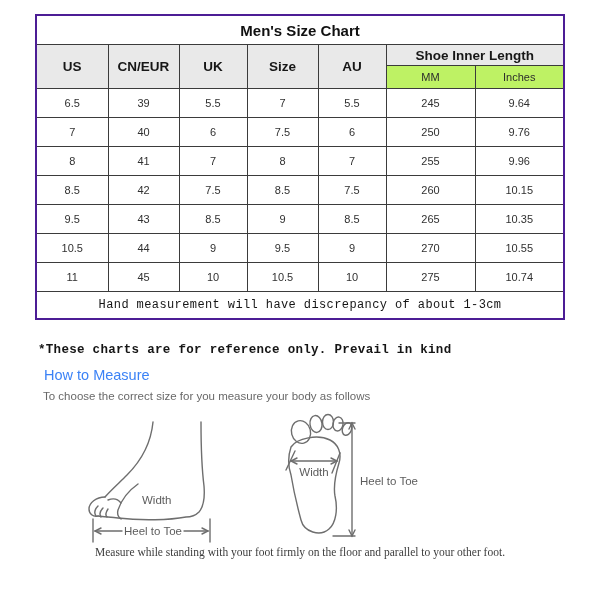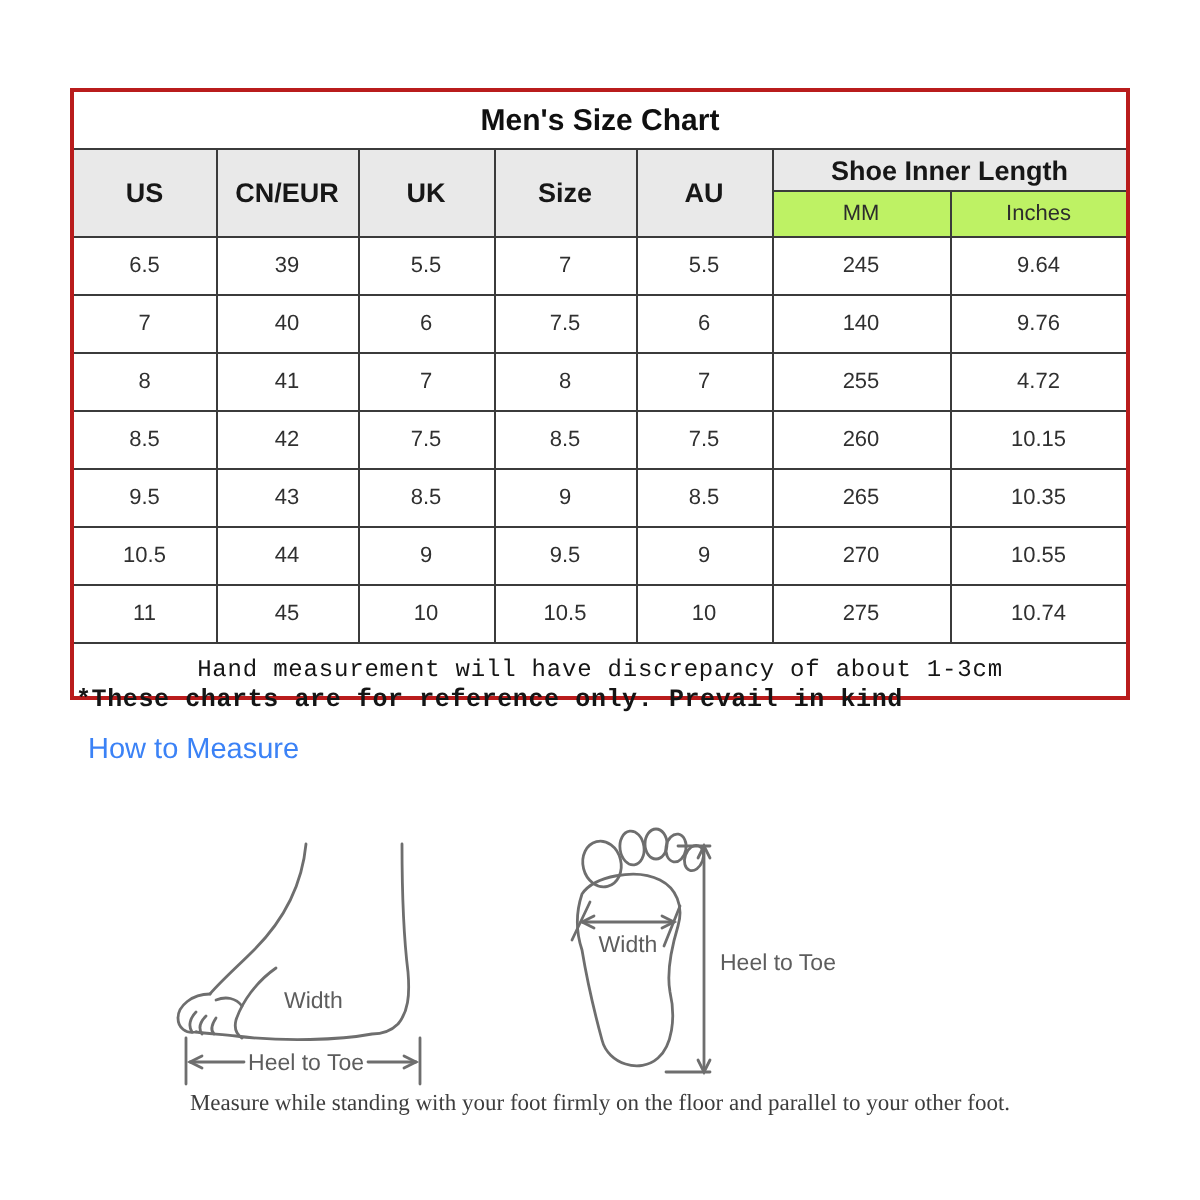--- a/index.html
+++ b/index.html
@@ -2,23 +2,23 @@
 <html><head>
 <meta charset="utf-8">
 <style>
   html,body{margin:0;padding:0;background:#ffffff;}
   .page{
     position:relative;width:600px;height:600px;background:#ffffff;overflow:hidden;
     font-family:"Liberation Sans",sans-serif;
   }
   
   table.size-chart{
-    position:absolute;left:35px;top:44px;width:528px;
+    position:absolute;left:35px;top:14px;width:528px;
     border-collapse:collapse;table-layout:fixed;
-    border:2px solid #b91c1c;
+    border:2px solid #4c1d95;
   }
   table.size-chart td,table.size-chart th{
     border:1px solid #3b3b3b;text-align:center;vertical-align:middle;
     padding:0;overflow:hidden;white-space:nowrap;
   }
   td.chart-title{
     height:28px;font-size:15px;font-weight:bold;color:#101010;background:#ffffff;
   }
   th.col-head{
     height:43px;background:#e9e9e9;font-size:13.5px;font-weight:bold;color:#171717;
@@ -93,31 +93,31 @@
         <td class="cell">5.5</td>
         <td class="cell">245</td>
         <td class="cell">9.64</td>
       </tr>
       <tr>
         <td class="cell">7</td>
         <td class="cell">40</td>
         <td class="cell">6</td>
         <td class="cell">7.5</td>
         <td class="cell">6</td>
-        <td class="cell">140</td>
+        <td class="cell">250</td>
         <td class="cell">9.76</td>
       </tr>
       <tr>
         <td class="cell">8</td>
         <td class="cell">41</td>
         <td class="cell">7</td>
         <td class="cell">8</td>
         <td class="cell">7</td>
         <td class="cell">255</td>
-        <td class="cell">4.72</td>
+        <td class="cell">9.96</td>
       </tr>
       <tr>
         <td class="cell">8.5</td>
         <td class="cell">42</td>
         <td class="cell">7.5</td>
         <td class="cell">8.5</td>
         <td class="cell">7.5</td>
         <td class="cell">260</td>
         <td class="cell">10.15</td>
       </tr>
@@ -150,20 +150,21 @@
       </tr>
       <tr>
         <td class="table-footnote" colspan="7">Hand measurement will have discrepancy of about 1-3cm</td>
       </tr>
     </tbody>
   </table>
 
   <div class="reference-note">*These charts are for reference only. Prevail in kind</div>
 
   <div class="htm-title">How to Measure</div>
+  <div class="htm-subtitle">To choose the correct size for you measure your body as follows</div>
 
   <div class="diagram" style="left:80px;top:420px;">
     <svg width="150" height="128" viewBox="0 0 150 128" fill="none" stroke="#6e6e6e" stroke-width="1.4" stroke-linecap="round">
 
       <path d="M121,2 C121,28 122,50 124,66 C125,78 124,86 119,92 C116,95 112,97 106,97 C90,100 62,101 38,98 C31,97 24,97 18,96"></path>
 
       <path d="M73,2 C71,23 61,41 47,55 C39,63 30,71 25,77"></path>
 
       <path d="M25,77 C16,77 9,83 9,89 C9,94 13,97 18,96"></path>
       <path d="M18,86 C15,89 14,93 16,96"></path>

